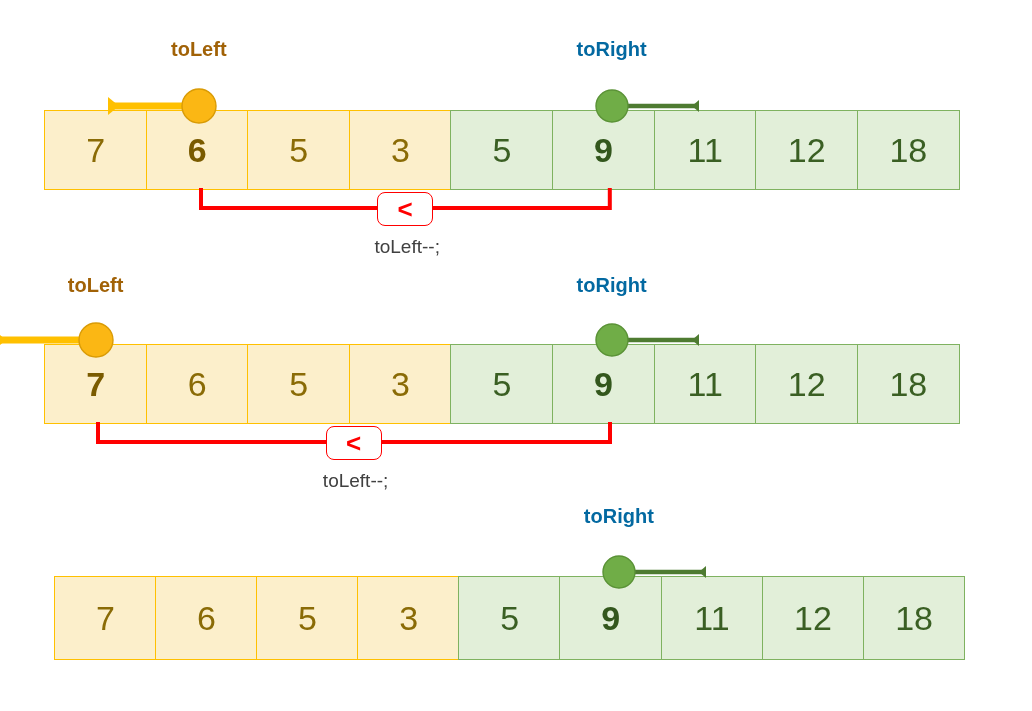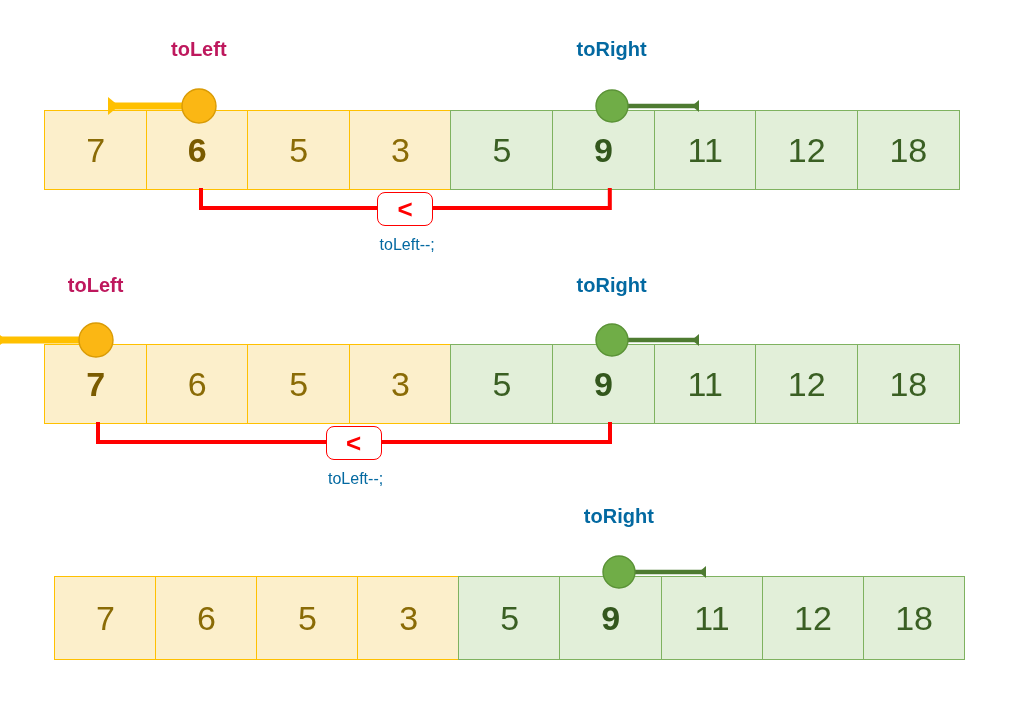--- a/index.html
+++ b/index.html
@@ -52,21 +52,21 @@
   .cell.right.active { color: #33571D; }
 
   
   .ptr-label {
     position: absolute;
     font-size: 20px;
     font-weight: 700;
     white-space: nowrap;
     transform: translateX(-50%);
   }
-  .ptr-label.left  { color: #be185d; }
+  .ptr-label.left  { color: #a16207; }
   .ptr-label.right { color: #0369a1; }
 
   
   .ptr-marker {
     position: absolute;
     height: 44px;
   }
   .ptr-marker svg { display: block; overflow: visible; }
 
   
@@ -85,22 +85,22 @@
     font-size: 26px;
     font-weight: 700;
     display: flex;
     align-items: center;
     justify-content: center;
     transform: translateX(-50%);
   }
 
   .op-text {
     position: absolute;
-    color: #0369a1;
-    font-size: 16px;
+    color: #404040;
+    font-size: 19px;
     white-space: nowrap;
     transform: translateX(-50%);
   }
 </style>
 </head>
 <body>
 
 <div class="stage" id="stage">
     <div class="array-row" style="left: 44px; top: 110px;">
       <div class="cell left" style="width: 103.2px; height: 80px; margin-left: 0px;">7</div>

